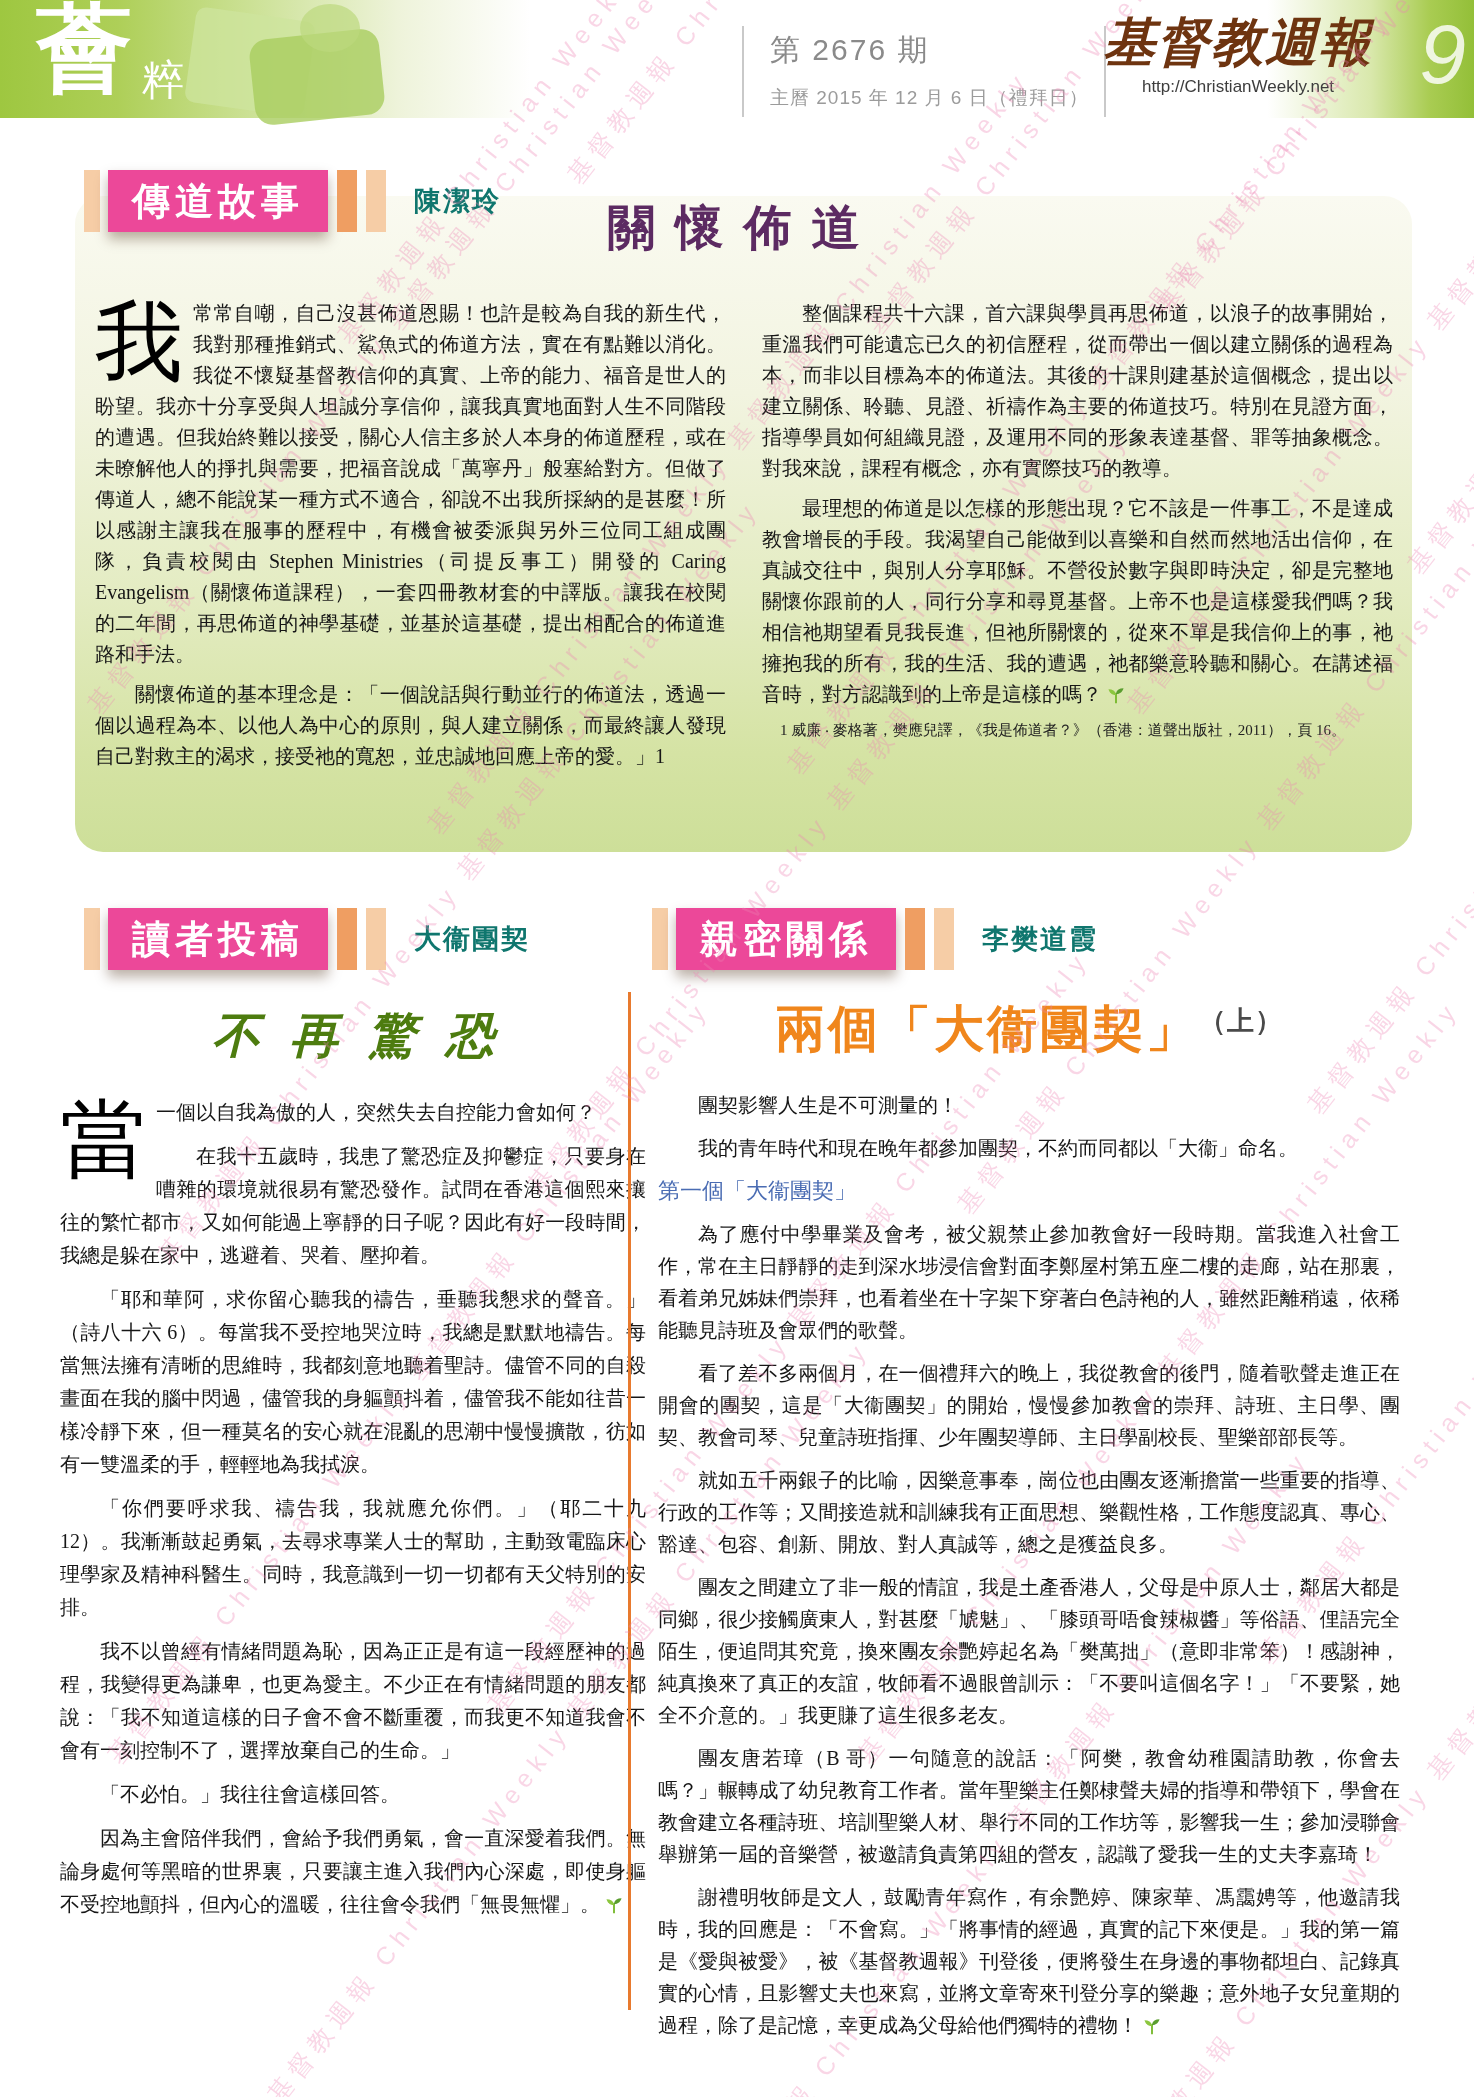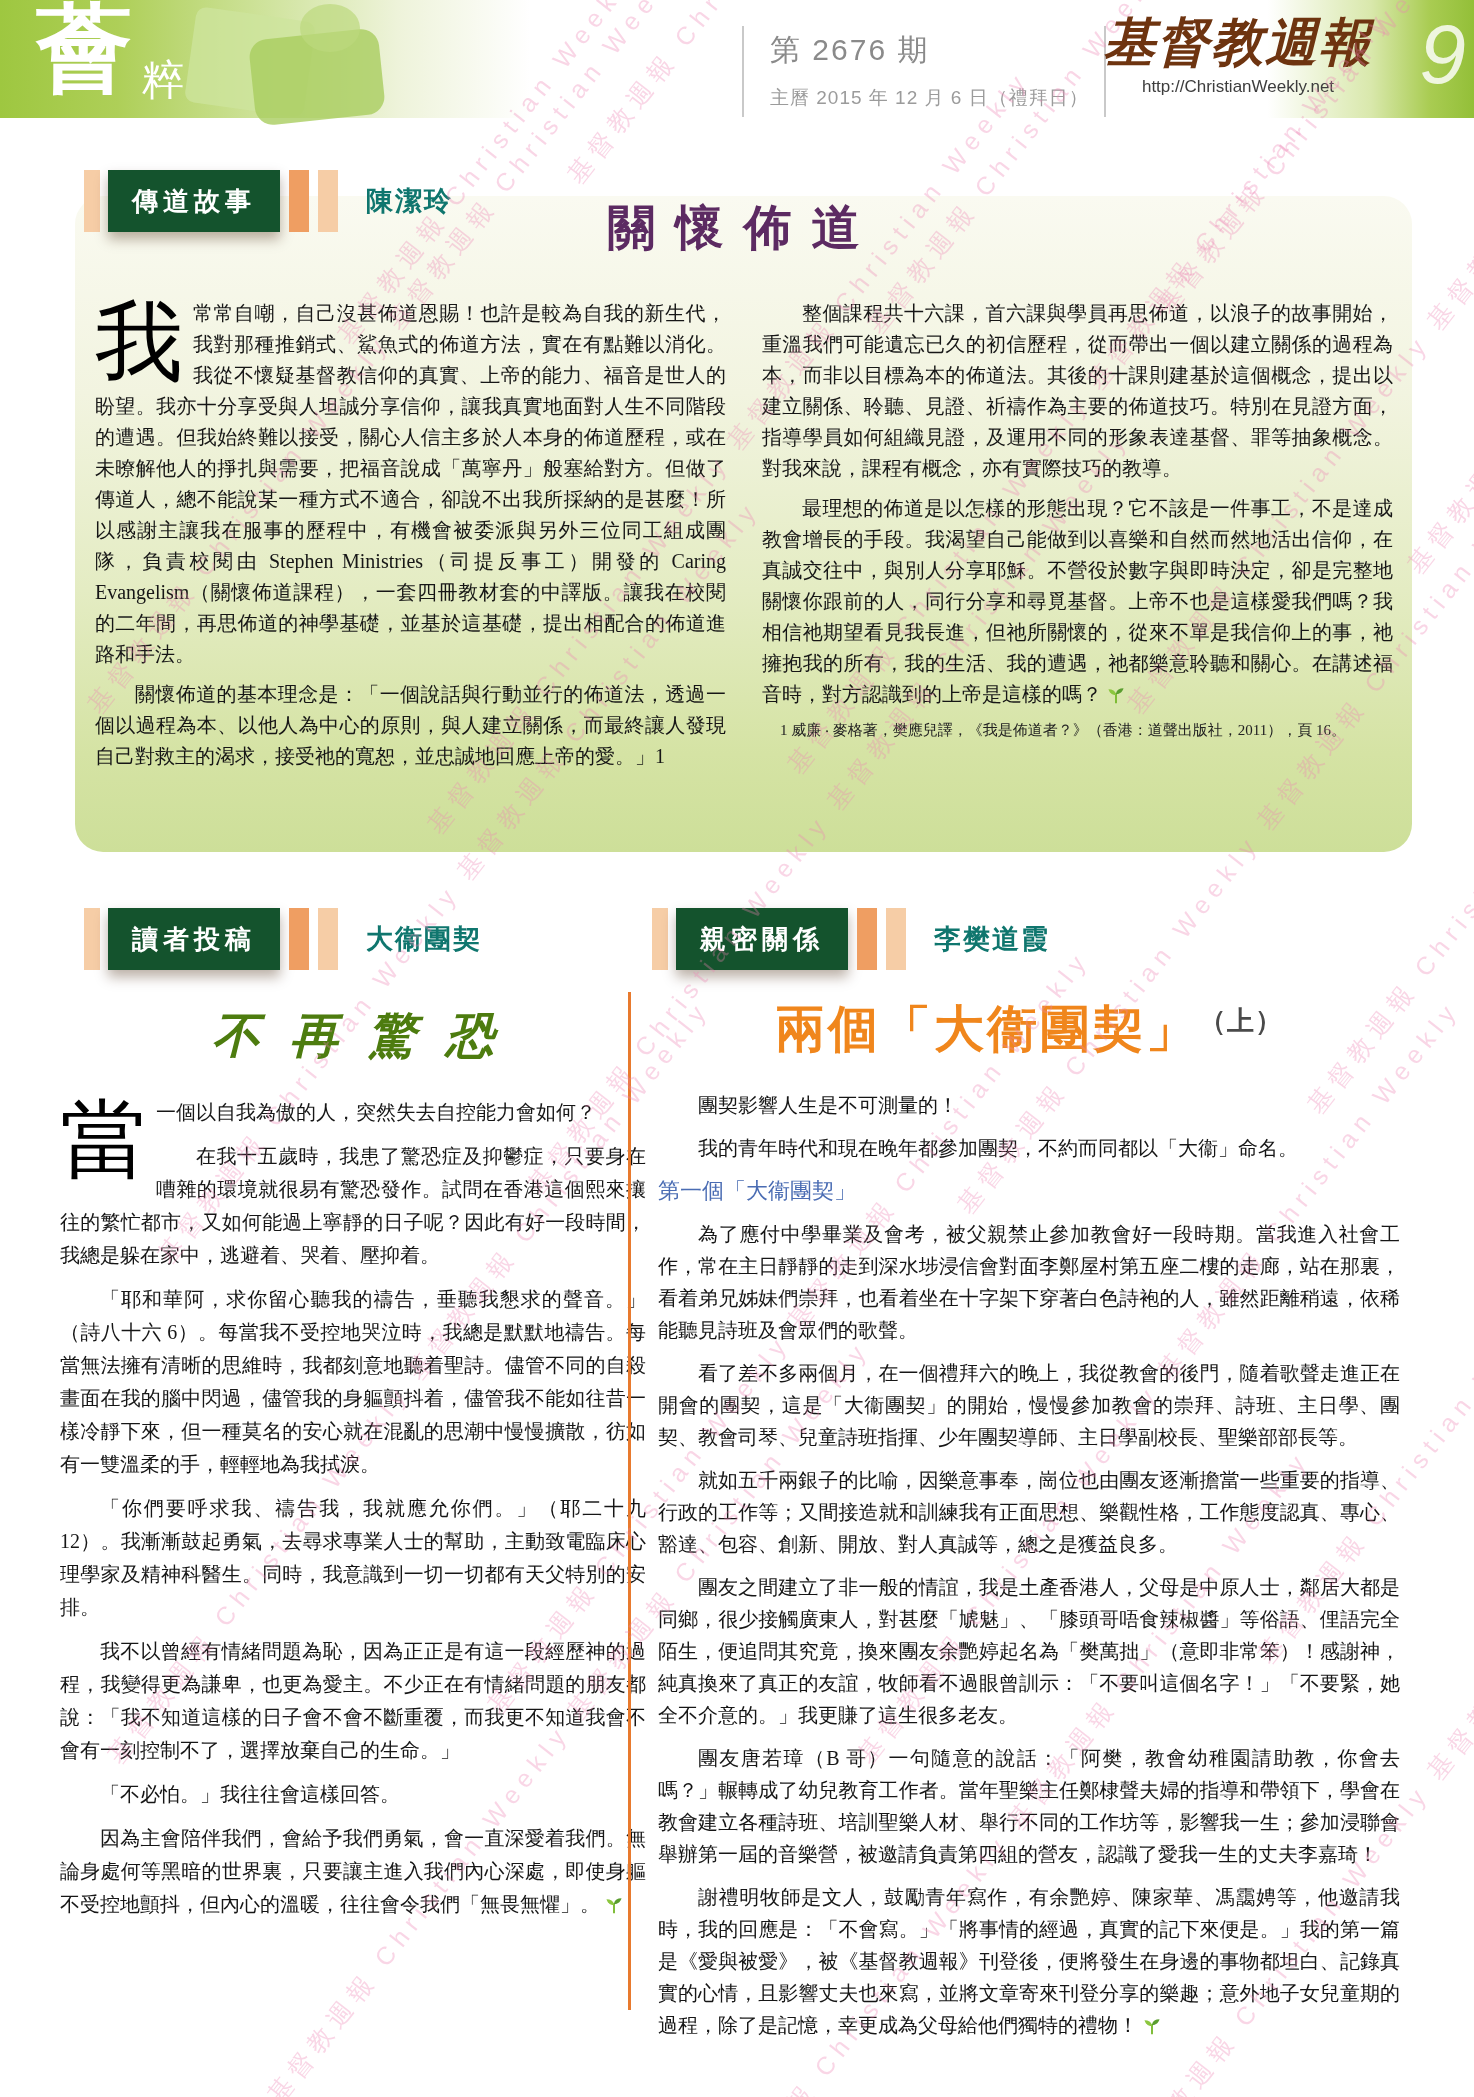--- a/index.html
+++ b/index.html
@@ -26,21 +26,21 @@
   .paper-logo{position:absolute;left:1098px;top:14px;width:280px;text-align:center;}
   .paper-name{font-size:52px;line-height:1.1;color:#6e3410;font-weight:bold;font-style:italic;
               font-family:"Liberation Serif",serif;letter-spacing:2px;}
   .paper-url{font-size:17px;color:#3d3d3d;margin-top:6px;font-family:"Liberation Sans",sans-serif;}
   .page-num{position:absolute;right:8px;top:6px;font-size:84px;font-style:italic;
             color:rgba(255,255,255,.82);font-family:"Liberation Sans",sans-serif;}
 
   
   .sec{position:absolute;display:flex;align-items:stretch;height:62px;z-index:10;}
   .sec .bar1{width:16px;background:#f6cda6;margin-right:8px;}
-  .sec .box{background:#14532d;color:#fff;font-size:26px;font-weight:bold;
+  .sec .box{background:#ec4899;color:#fff;font-size:38px;font-weight:bold;
             font-family:"Liberation Sans",sans-serif;display:flex;align-items:center;
             padding:0 24px;letter-spacing:5px;box-shadow:0 7px 12px rgba(60,30,0,.35);}
   .sec .bar2{width:20px;background:#ef9e62;margin-left:9px;}
   .sec .bar3{width:20px;background:#f6cda6;margin-left:9px;}
   .sec .author{align-self:center;margin-left:28px;color:#0f766e;font-size:27px;font-weight:bold;
                font-family:"Liberation Sans",sans-serif;letter-spacing:2px;}
 
   
   .gbox{position:absolute;left:75px;top:196px;width:1337px;height:656px;border-radius:28px;
         background:linear-gradient(180deg,#fafaf1 0%,#f2f4e0 30%,#e4ecc3 60%,#d5e3a4 85%,#cddf99 100%);}

